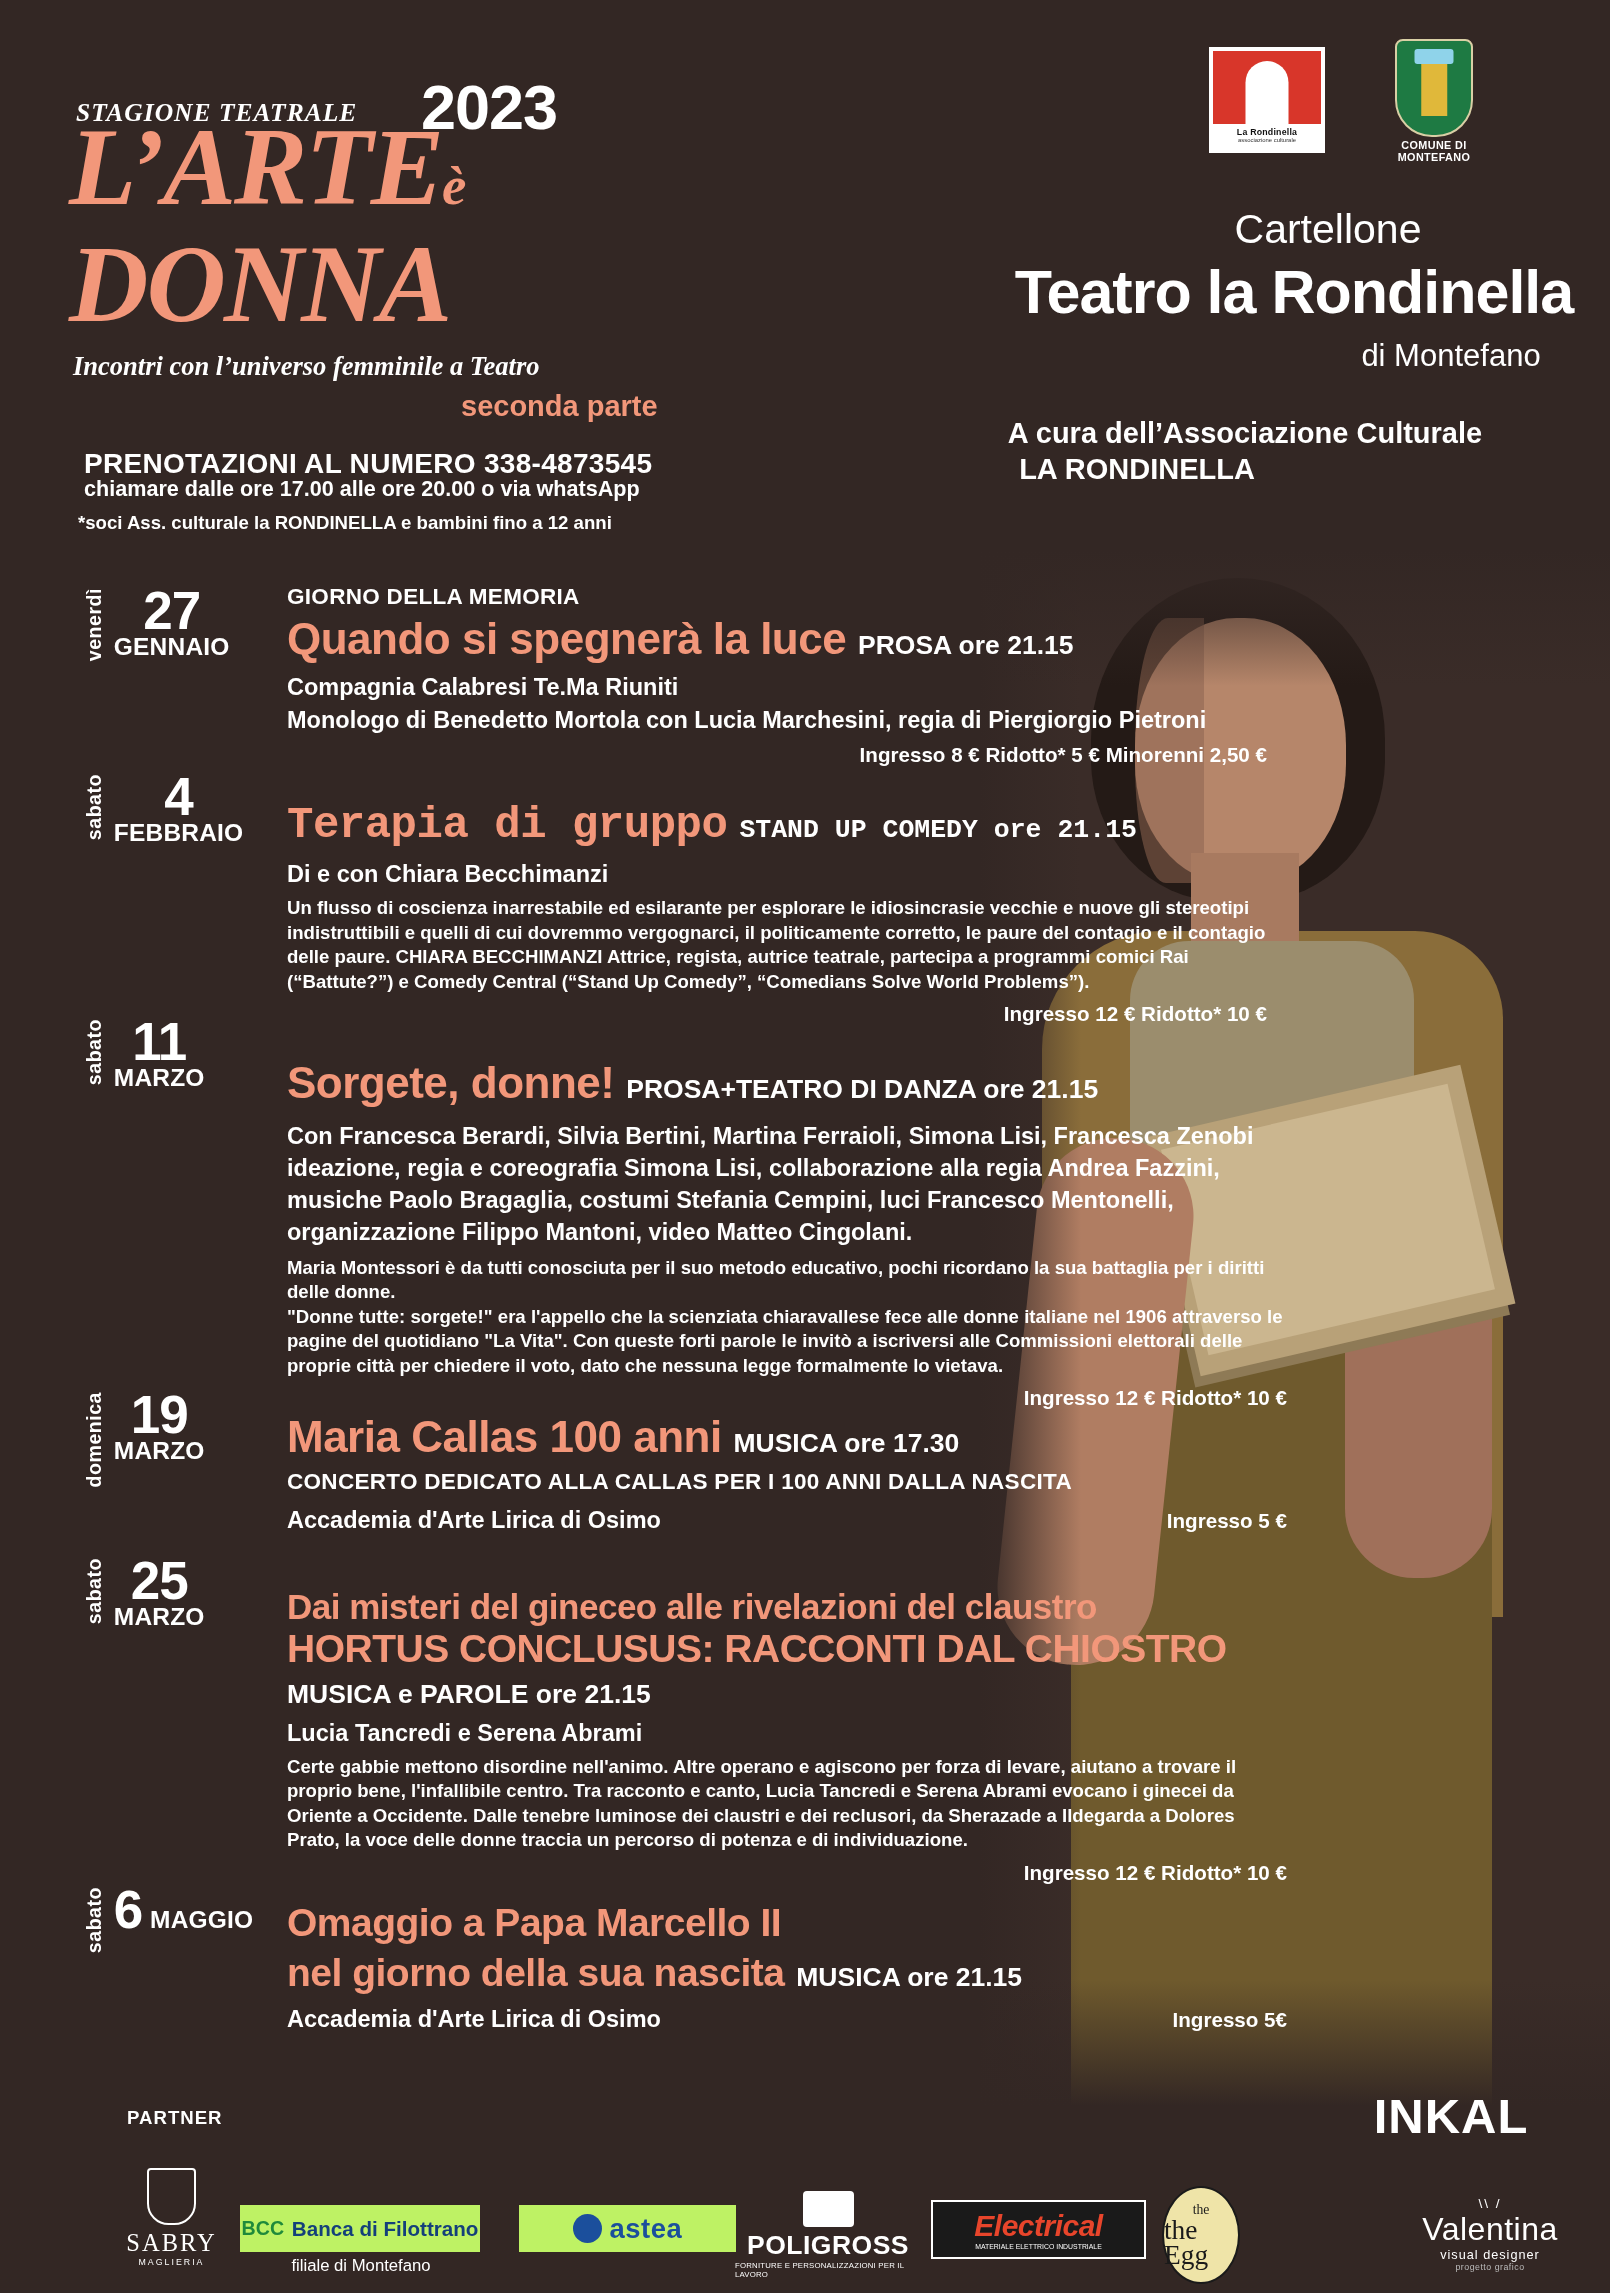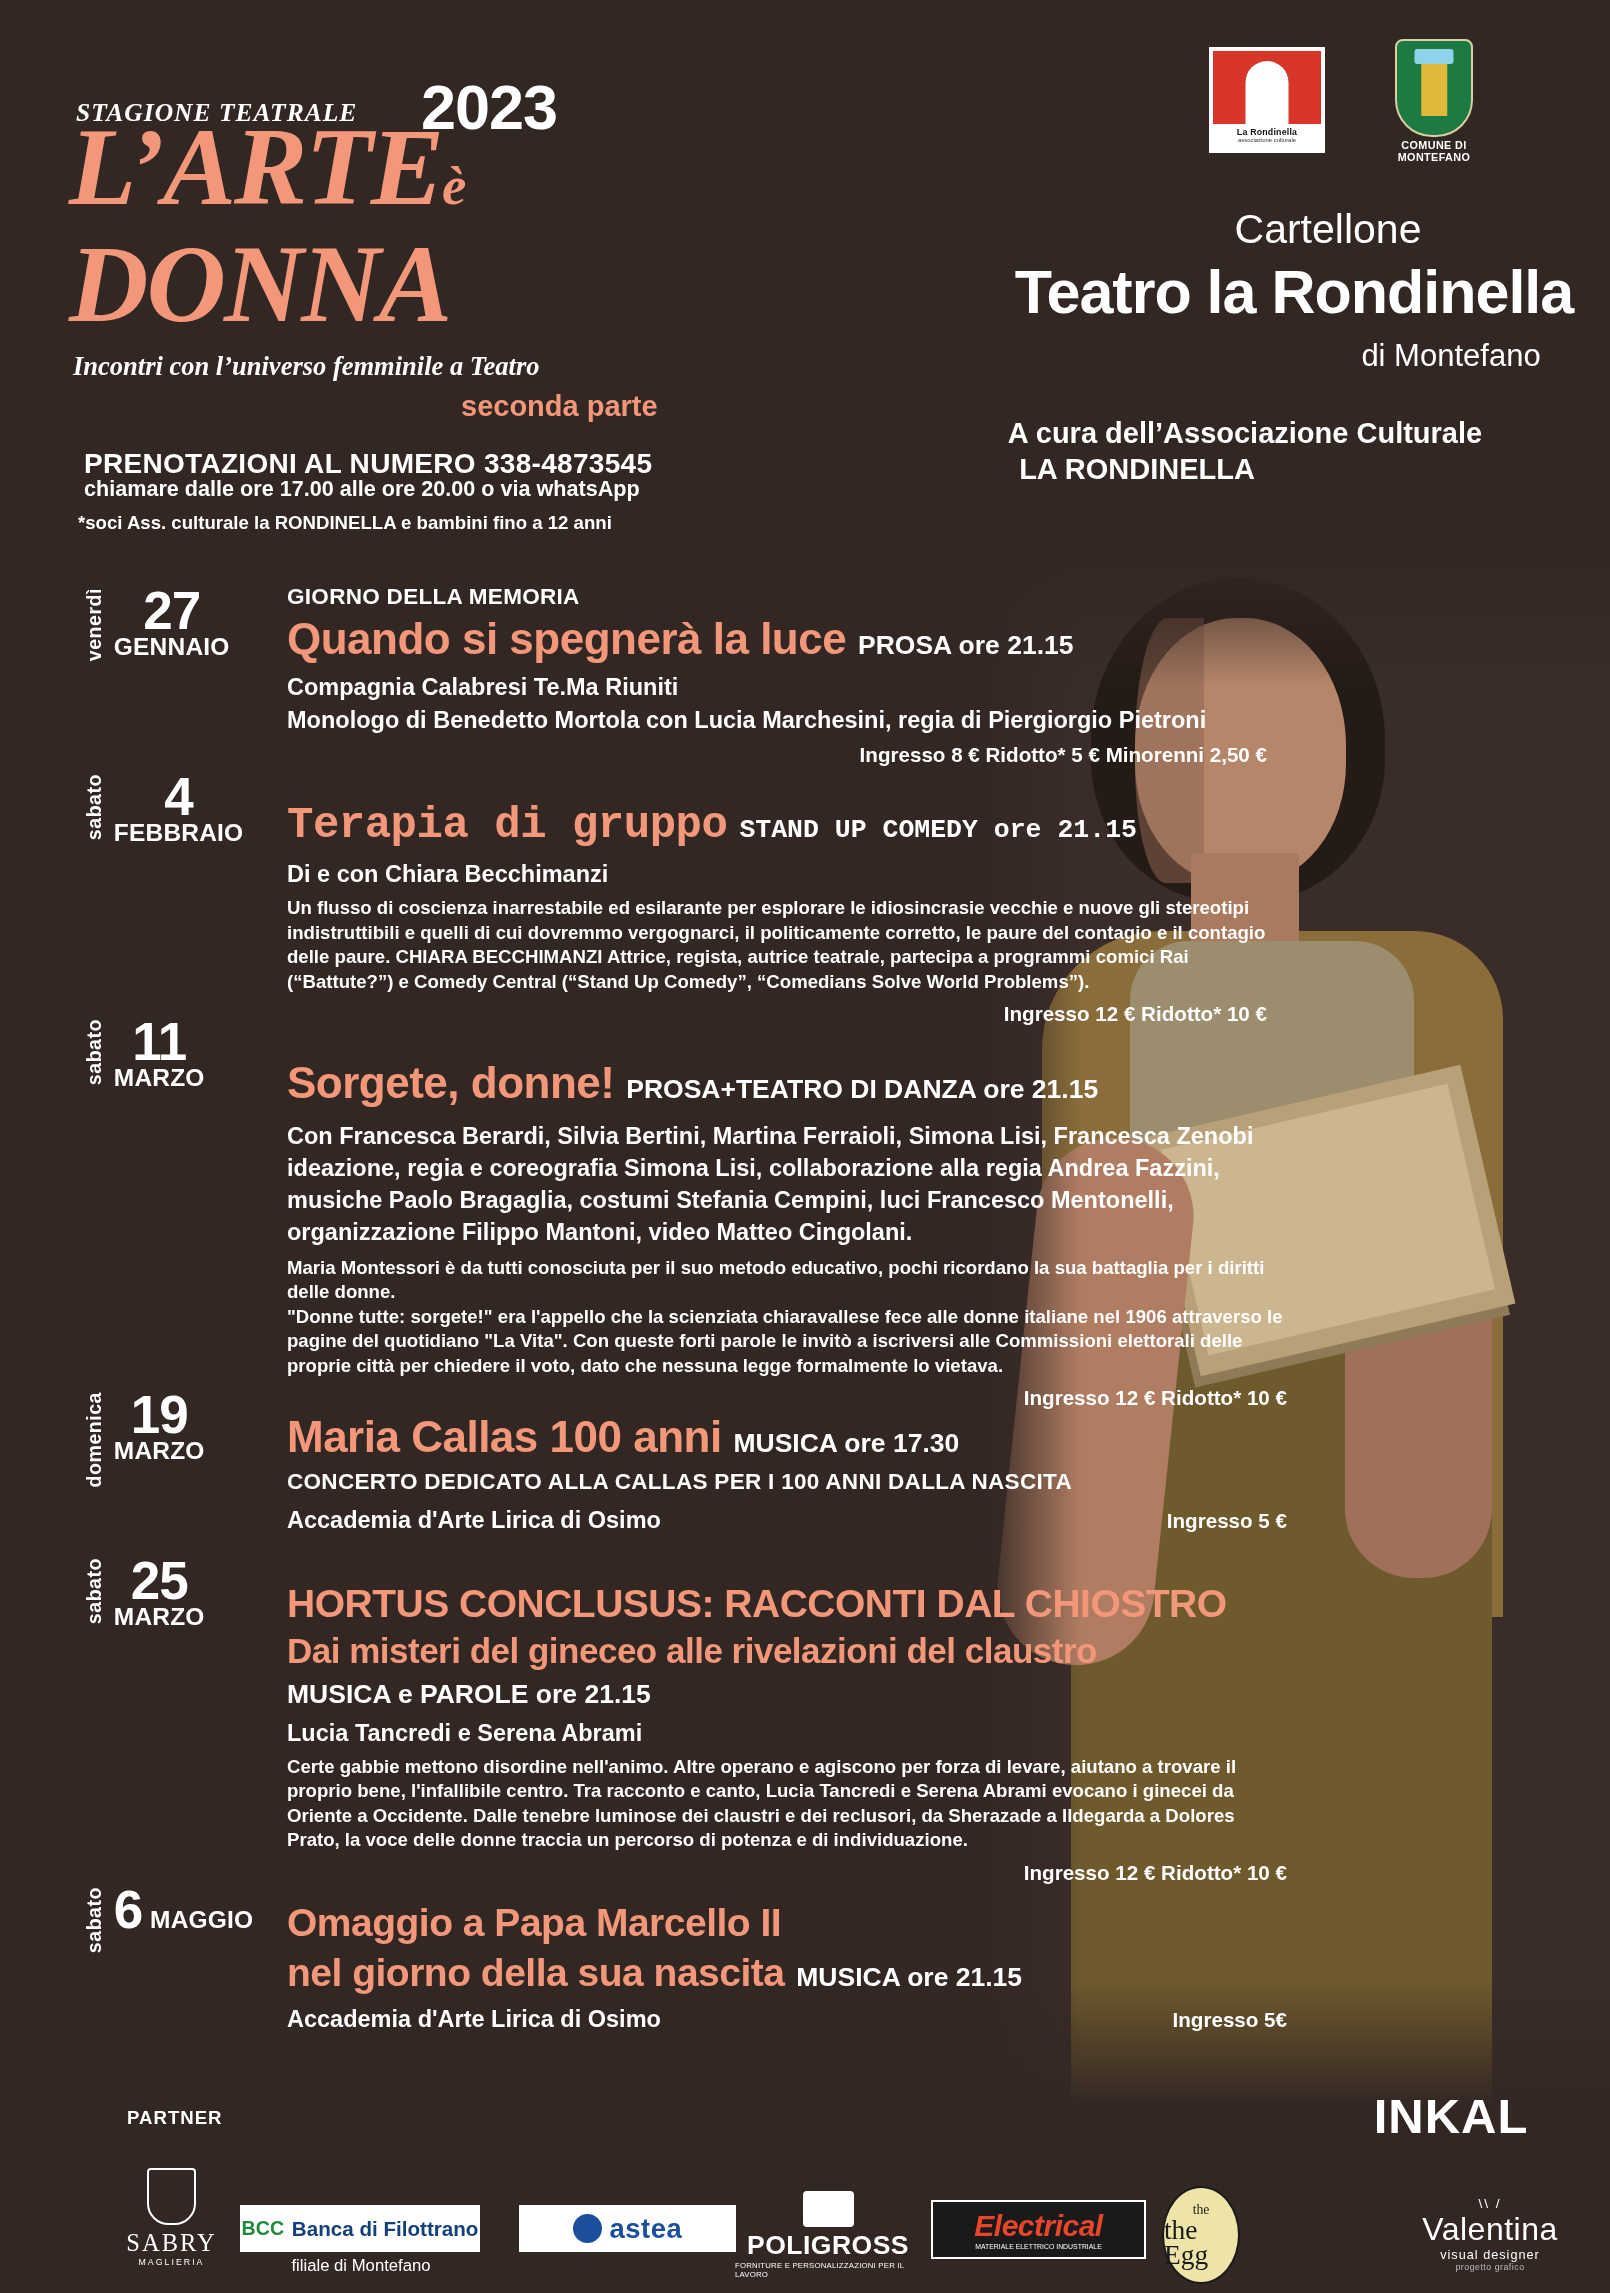--- a/index.html
+++ b/index.html
@@ -118,21 +118,21 @@
   .ev-kicker{font-size:22.5px;font-weight:bold;color:#ffffff;letter-spacing:0.3px;}
   .ev-title{font-size:44px;font-weight:bold;color:#f2977a;letter-spacing:-0.5px;}
   .ev-genre{font-size:26.5px;font-weight:bold;color:#ffffff;}
   .ev-line{font-size:23.5px;font-weight:bold;color:#ffffff;}
   .ev-body{font-size:18.6px;line-height:24.5px;font-weight:bold;color:#ffffff;}
   .ev-price{font-size:20.6px;font-weight:bold;color:#ffffff;}
 
   
   .partner-lbl{position:absolute;left:127px;top:2107px;font-size:18.6px;font-weight:bold;color:#fff;letter-spacing:1px;}
   .plogo{position:absolute;display:flex;align-items:center;justify-content:center;}
-  .box-white{background:#ffffff;}
+  .box-white{background:#bef264;}
   .sabry{left:108px;top:2166px;width:127px;height:103px;flex-direction:column;color:#fff;}
   .sabry .crest{width:45px;height:53px;border:2px solid #fff;border-radius:3.9px 3.9px 21.6px 21.6px;}
   .sabry .nm{font-family:"Liberation Serif",serif;font-size:24.5px;letter-spacing:2px;margin-top:3.9px;}
   .sabry .nm2{font-size:8.8px;letter-spacing:2px;}
   .bcc{left:240px;top:2205px;width:240px;height:47px;}
   .bcc .g{color:#1f8a3b;font-weight:bold;font-size:19.6px;}
   .bcc .t{color:#14407a;font-weight:bold;font-size:20.6px;}
   .filiale{position:absolute;left:361px;top:2256px;transform:translateX(-50%);font-size:16.7px;font-weight:normal;color:#fff;}
   .astea{left:519px;top:2205px;width:217px;height:47px;}
   .astea .nm{color:#1b4f9c;font-weight:bold;font-size:27.4px;letter-spacing:0.5px;}
@@ -287,22 +287,22 @@
 
   <div class="event" style="left:0;top:1558px;">
     <div class="datebox" style="position:absolute;left:83px;top:0;">
       <div class="dow">sabato</div>
       <div class="stack">
         <div class="dnum">25</div>
         <div class="dmon">MARZO</div>
       </div>
     </div>
     <div style="position:absolute;left:287px;top:23.5px;">
+      <div class="ev-title" style="font-size:35px;margin-top:5.9px;">Dai misteri del gineceo alle rivelazioni del claustro</div>
       <div class="ev-title" style="font-size:39px;">HORTUS CONCLUSUS: RACCONTI DAL CHIOSTRO</div>
-      <div class="ev-title" style="font-size:35px;margin-top:5.9px;">Dai misteri del gineceo alle rivelazioni del claustro</div>
       <div class="ev-genre" style="margin-top:7.8px;">MUSICA e PAROLE ore 21.15</div>
       <div class="ev-line" style="margin-top:9.8px;">Lucia Tancredi e Serena Abrami</div>
       <div class="ev-body" style="margin-top:7.8px;max-width:1000px;">Certe gabbie mettono disordine nell'animo. Altre operano e agiscono per forza di levare, aiutano a trovare il proprio bene, l'infallibile centro. Tra racconto e canto, Lucia Tancredi e Serena Abrami evocano i ginecei da Oriente a Occidente. Dalle tenebre luminose dei claustri e dei reclusori, da Sherazade a Ildegarda a Dolores Prato, la voce delle donne traccia un percorso di potenza e di individuazione.</div>
       <div class="ev-price" style="margin-top:7.8px;text-align:right;width:1000px;">Ingresso 12 €  Ridotto* 10 €</div>
     </div>
   </div>
 
   <div class="event" style="left:0;top:1887px;">
     <div class="datebox" style="position:absolute;left:83px;top:0;">
       <div class="dow">sabato</div>

